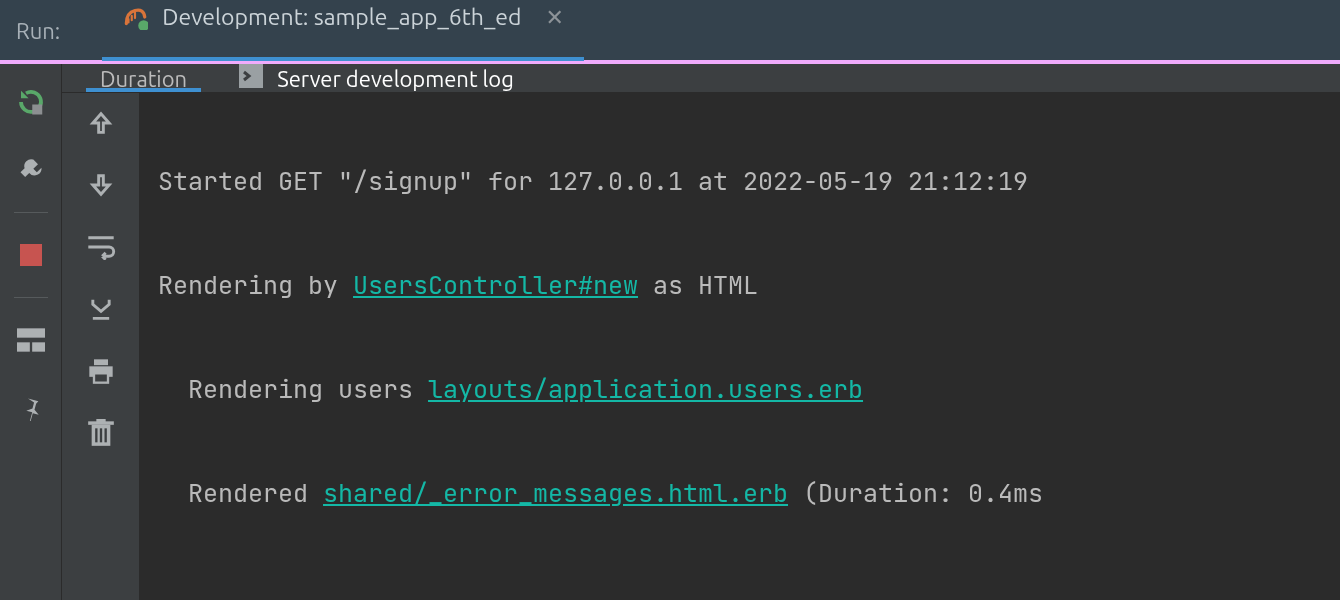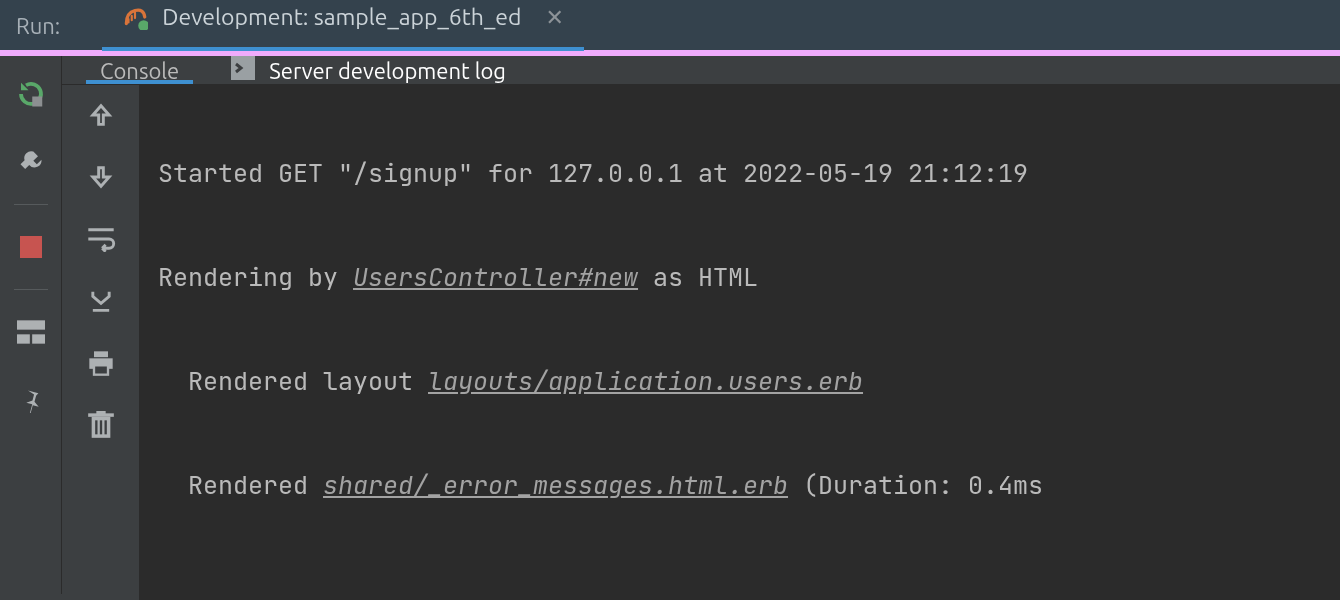--- a/index.html
+++ b/index.html
@@ -5,26 +5,26 @@
   * { box-sizing: border-box; margin: 0; padding: 0; }
   body {
     width: 1340px;
     height: 600px;
     background: #3c3f41;
     font-family: -apple-system, "Segoe UI", Ubuntu, sans-serif;
     color: #bbbbbb;
     overflow: hidden;
   }
   .run-header {
-    height: 56px;
+    height: 64px;
     background: #34424d;
     display: flex;
     align-items: center;
     padding: 0 16px;
-    border-bottom: 6px solid #f0abfc;
+    border-bottom: 4px solid #f0abfc;
   }
   .run-label {
     font-size: 22px;
     color: #a7b0b7;
     margin-right: 42px;
   }
   .run-tab {
     display: flex;
     height: 100%;
     padding: 4px 20px;
@@ -82,21 +82,21 @@
     background: #2b2b2b;
     padding: 10px 0 0 0;
     font-family: "JetBrains Mono", "Consolas", monospace;
     font-size: 25px;
     line-height: 52px;
     white-space: pre;
     overflow: hidden;
     color: #bababa;
   }
   .console-line { padding-left: 18px; }
-  .link { color: #a3a3a3; text-decoration: underline; cursor: pointer; font-style: italic; }
+  .link { color: #14b8a6; text-decoration: underline; cursor: pointer; }
   .sub-tab {
     display: flex; align-items: center;
     height: 100%; padding: 0 26px;
     font-size: 22px; color: #ffffff; position: relative; cursor: pointer;
     gap: 14px;
   }
   .sub-tab.active { color: #bbbbbb; }
   .sub-tab.active::after {
     content: ""; position: absolute; left: 12px; right: 12px; bottom: 0;
     height: 4px; background: #3e90d1;
@@ -151,21 +151,21 @@
     <div class="rail-icon">
       <svg width="26" height="26" viewBox="0 0 24 24">
           <path d="M14 3l7 7-3 1-4 4 1 6-4-4-6 6 0-1 6-6-4-4 6 1 4-4z" fill="#adb1b3" transform="rotate(-30 12 12)"></path>
         </svg>
     </div>
   </div>
 
   <div class="right-area">
     <div class="sub-tabs">
       <div class="sub-tab active">
-        <span>Console</span>
+        <span>Duration</span>
       </div>
       <div class="sub-tab">
         <span>
           <svg width="24" height="24" viewBox="0 0 24 24">
               <rect width="24" height="24" fill="#9aa0a3"></rect>
               <path d="M5 8l5 4-5 4" stroke="#3c3f41" stroke-width="3" fill="none"></path>
             </svg>
         </span>
         <span>Server development log</span>
       </div>
@@ -208,21 +208,21 @@
               <rect x="6" y="8" width="2" height="12" fill="#3c3f41"></rect>
               <rect x="10" y="8" width="2" height="12" fill="#3c3f41"></rect>
               <rect x="14" y="8" width="2" height="12" fill="#3c3f41"></rect>
             </svg>
         </div>
       </div>
 
       <div class="console-area">
 <div class="console-line"><span>Started GET "/signup" for 127.0.0.1 at 2022-05-19 21:12:19 </span></div>
 <div class="console-line"><span>Rendering by </span><span class="link">UsersController#new</span><span> as HTML</span></div>
-<div class="console-line"><span>  Rendered layout </span><span class="link">layouts/application.users.erb</span></div>
+<div class="console-line"><span>  Rendering users </span><span class="link">layouts/application.users.erb</span></div>
 <div class="console-line"><span>  Rendered </span><span class="link">shared/_error_messages.html.erb</span><span> (Duration: 0.4ms</span></div>
 
 
 
       </div>
     </div>
   </div>
 </div>
 
 </body></html>

